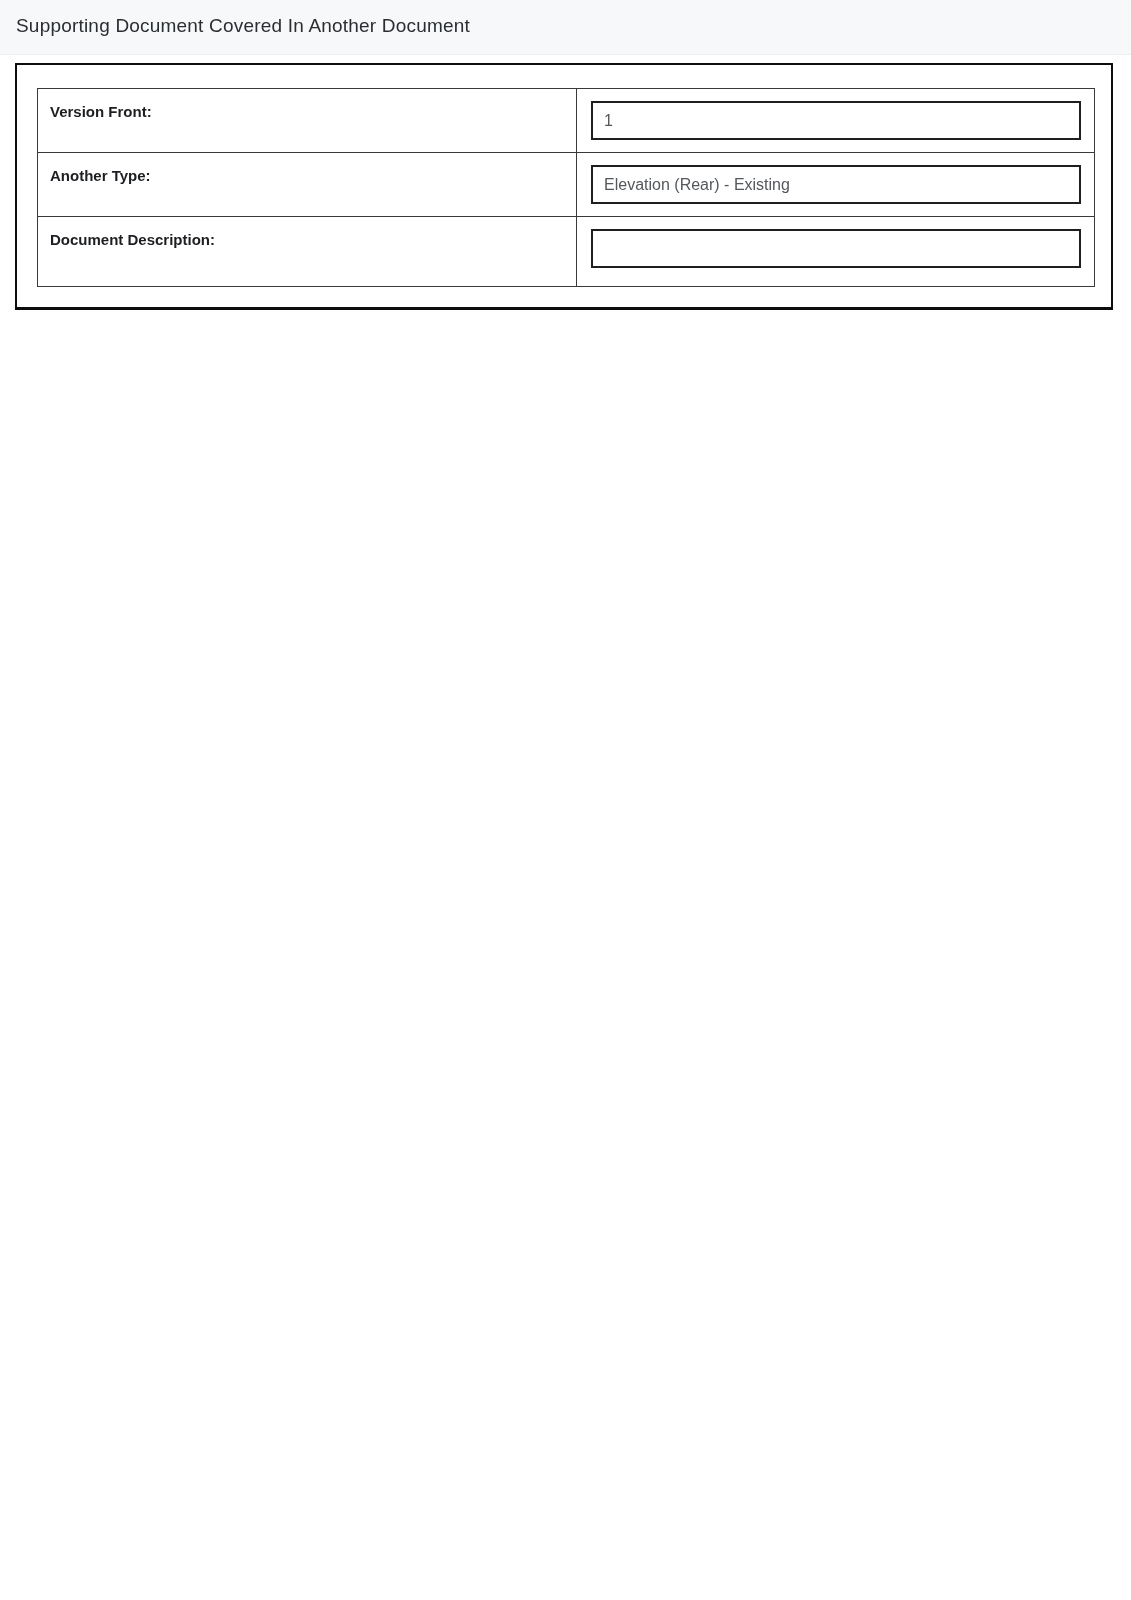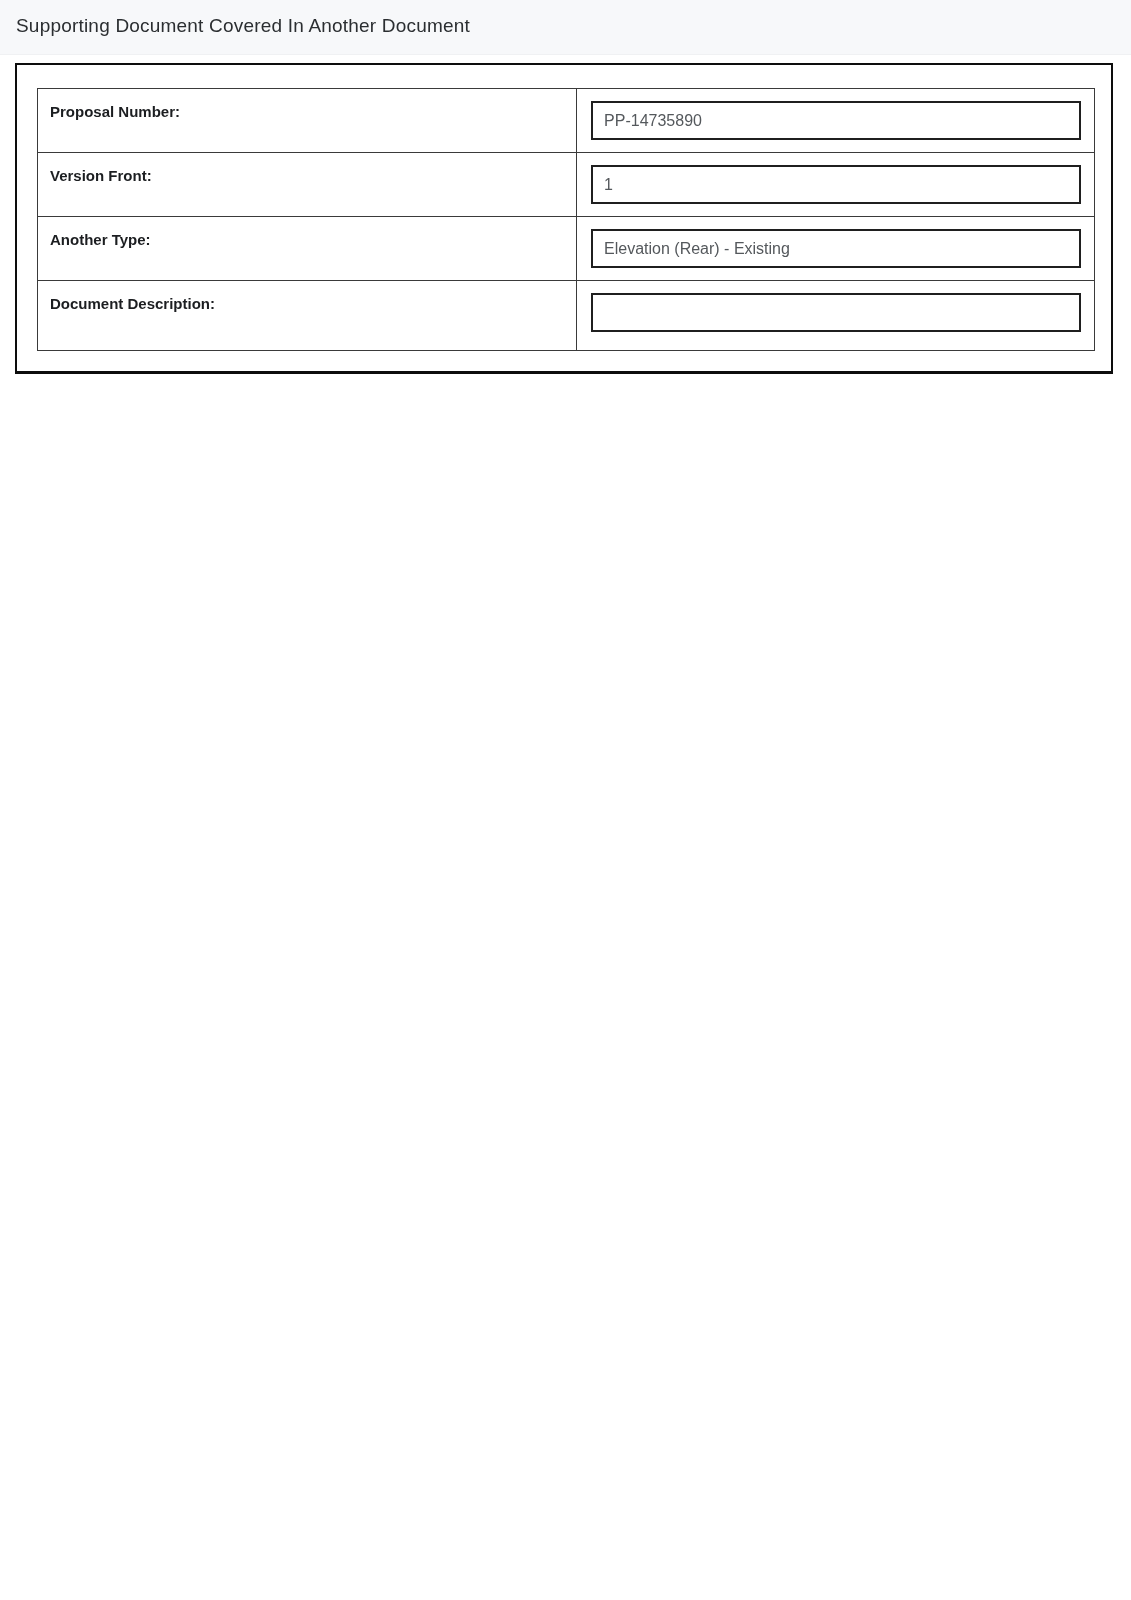--- a/index.html
+++ b/index.html
@@ -72,26 +72,20 @@
 <body>
 
 <div class="page-header">
   <div class="page-title">Supporting Document Covered In Another Document</div>
 </div>
 
 <div class="form-container">
   <table class="form-table">
     <tbody>
       <tr class="form-row">
-        <td class="label-cell">Proposal Number:</td>
-        <td class="field-cell">
-          <input class="text-input" type="text" value="PP-14735890" style="">
-        </td>
-      </tr>
-      <tr class="form-row">
         <td class="label-cell">Version Front:</td>
         <td class="field-cell">
           <input class="text-input" type="text" value="1" style="">
         </td>
       </tr>
       <tr class="form-row">
         <td class="label-cell">Another Type:</td>
         <td class="field-cell">
           <input class="text-input" type="text" value="Elevation (Rear) - Existing" style="">
         </td>

